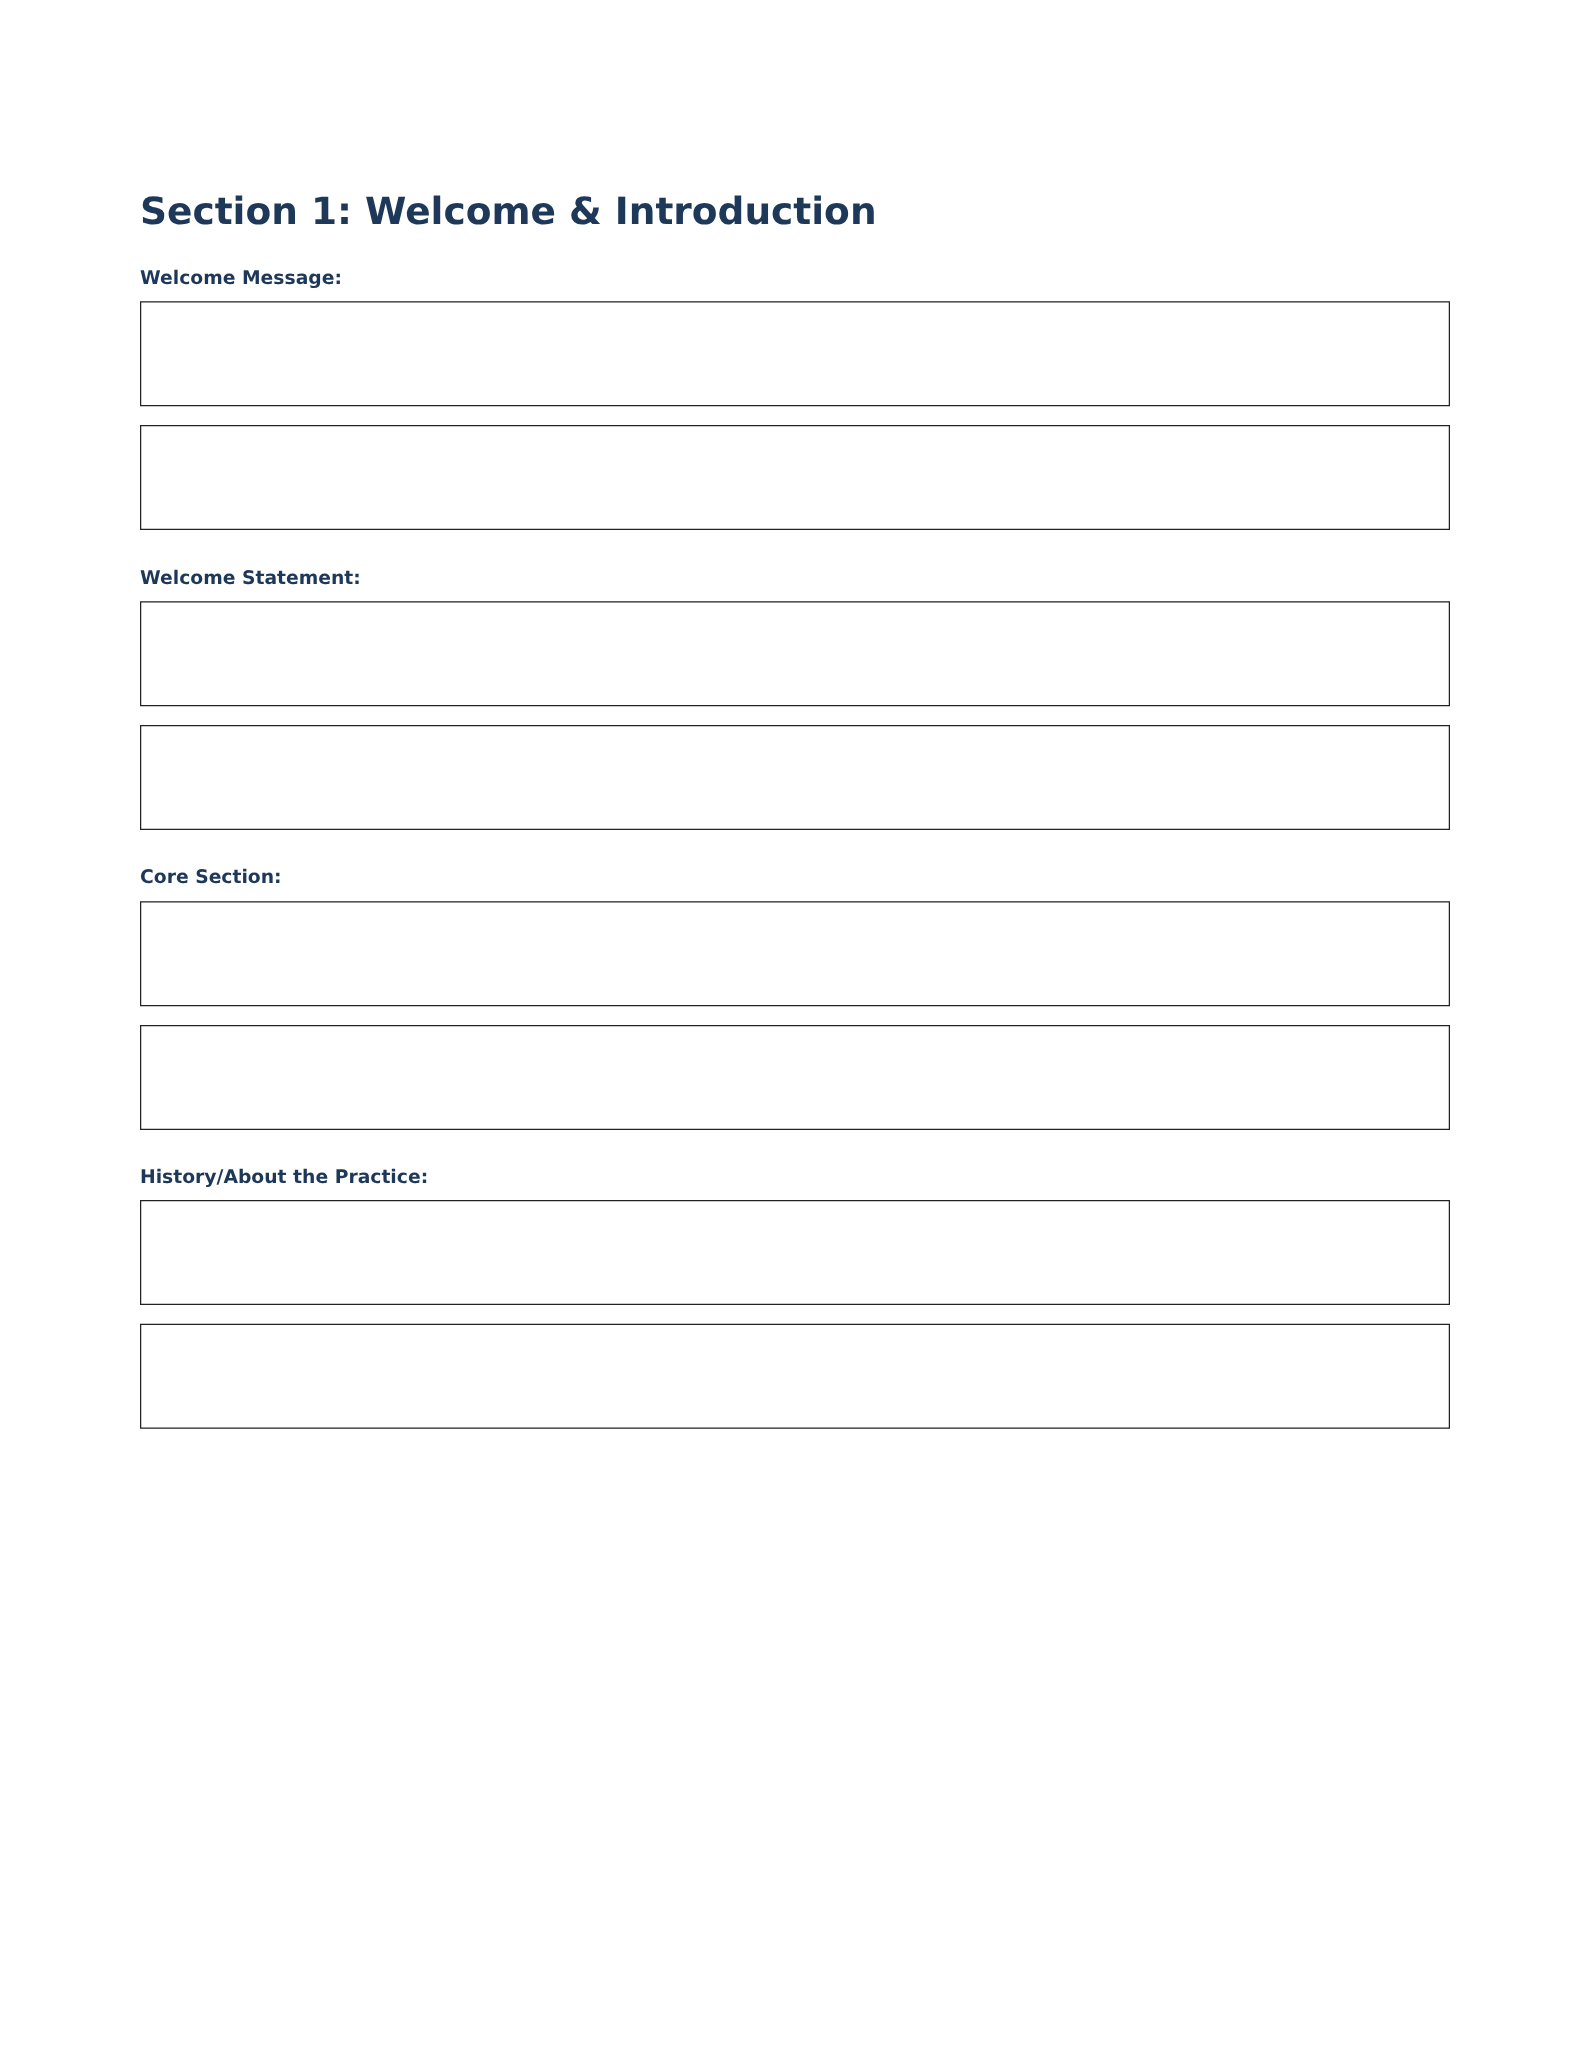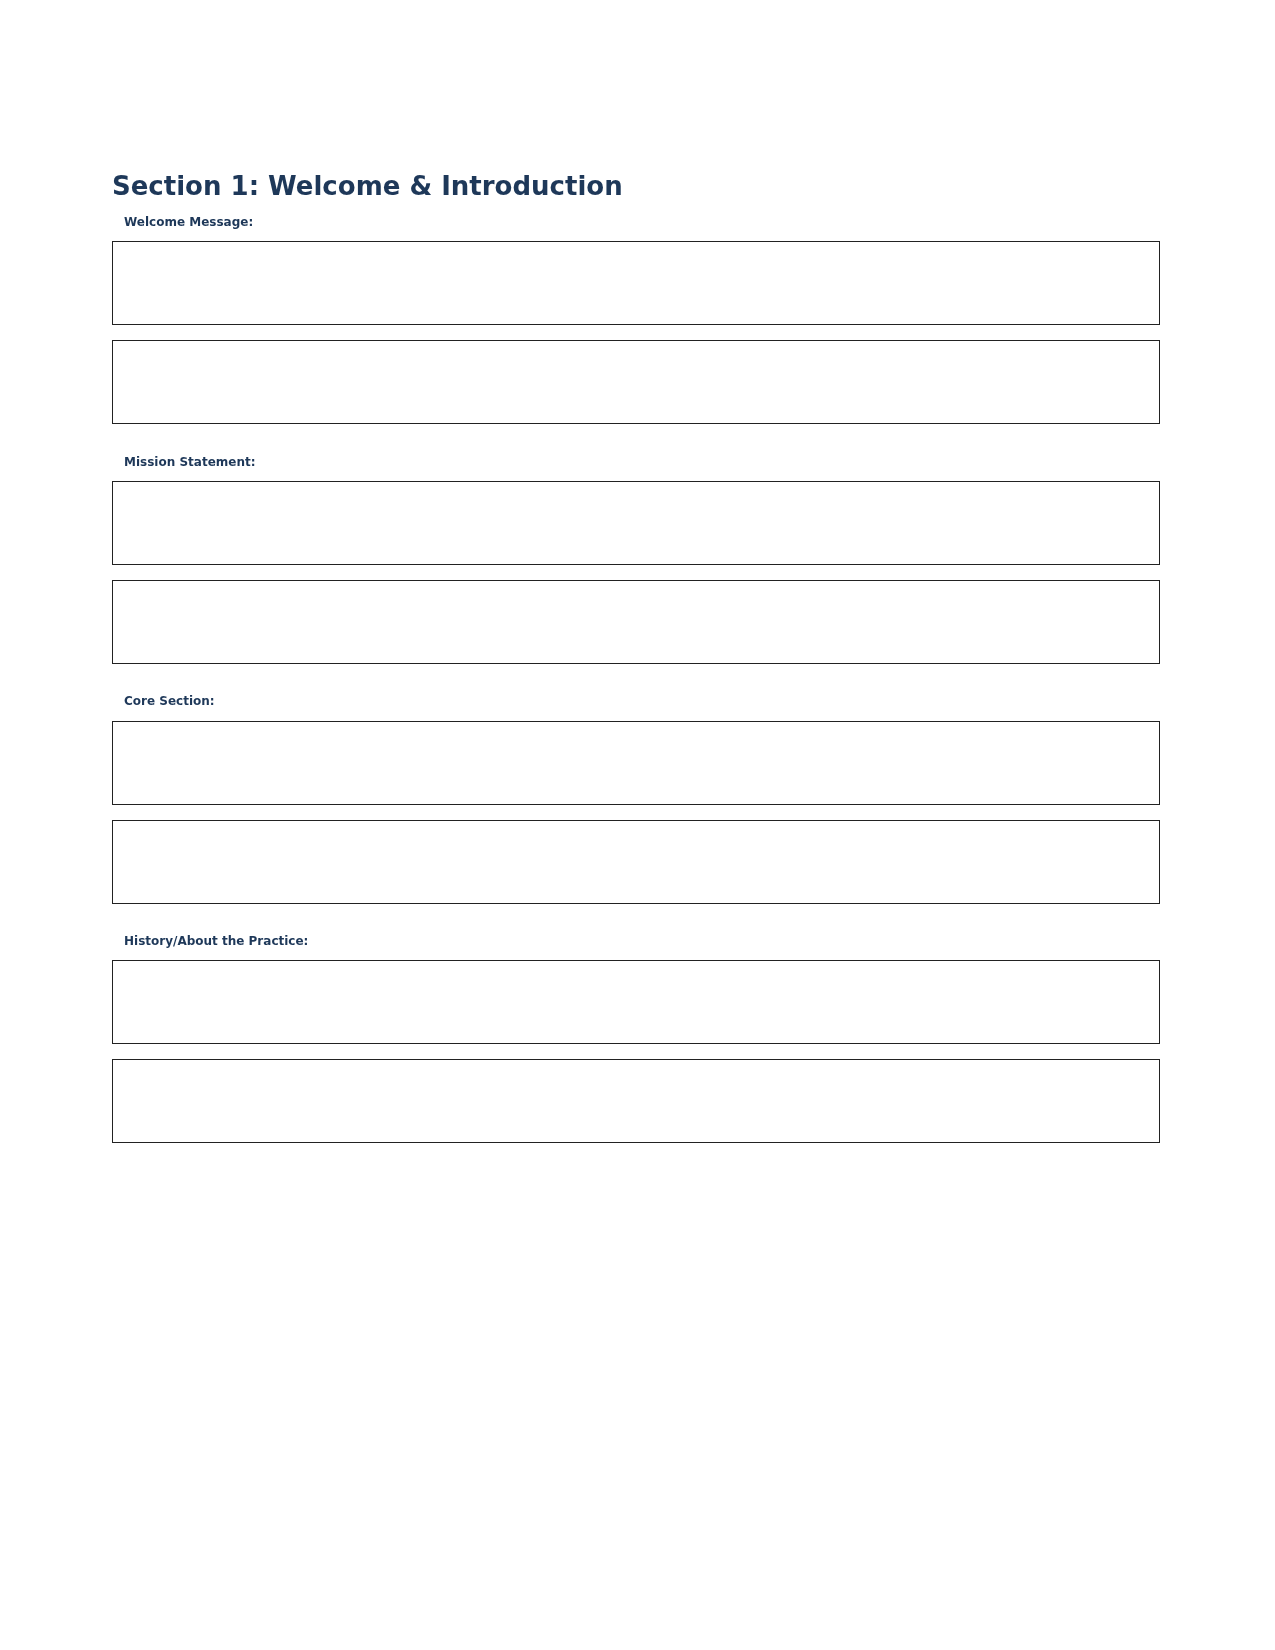--- a/index.html
+++ b/index.html
@@ -1,32 +1,32 @@
 <!DOCTYPE html>
 <html><head>
 <meta charset="utf-8">
 <style>
   html, body { margin:0; padding:0; background:#ffffff; }
   body { width:1275px; height:1650px; position:relative; font-family:"DejaVu Sans", sans-serif; color:#1e3859; }
   .page { position:absolute; left:112px; top:0; width:1050px; }
-  .title { position:absolute; left:0; top:168px; margin:0; font-size:26px; font-weight:bold; line-height:36px; white-space:nowrap; }
-  .label { position:absolute; left:12px; font-size:12px; font-weight:bold; line-height:20px; white-space:nowrap; margin:0; }
+  .title { position:absolute; left:0; top:152px; margin:0; font-size:30px; font-weight:bold; line-height:36px; white-space:nowrap; }
+  .label { position:absolute; left:0; font-size:15px; font-weight:bold; line-height:20px; white-space:nowrap; margin:0; }
   .box { position:absolute; left:0; width:1048px; height:84px; border:1.5px solid #222; box-sizing:border-box; background:#fff; }
 </style>
 </head>
 <body>
 
 <div class="page">
   <h1 class="title">Section 1: Welcome &amp; Introduction</h1>
 
   <div class="label" style="top:212px;">Welcome Message:</div>
   <div class="box" style="top:241px;"></div>
   <div class="box" style="top:340px;"></div>
 
-  <div class="label" style="top:452px;">Mission Statement:</div>
+  <div class="label" style="top:452px;">Welcome Statement:</div>
   <div class="box" style="top:481px;"></div>
   <div class="box" style="top:580px;"></div>
 
   <div class="label" style="top:691px;">Core Section:</div>
   <div class="box" style="top:721px;"></div>
   <div class="box" style="top:820px;"></div>
 
   <div class="label" style="top:931px;">History/About the Practice:</div>
   <div class="box" style="top:960px;"></div>
   <div class="box" style="top:1059px;"></div>

